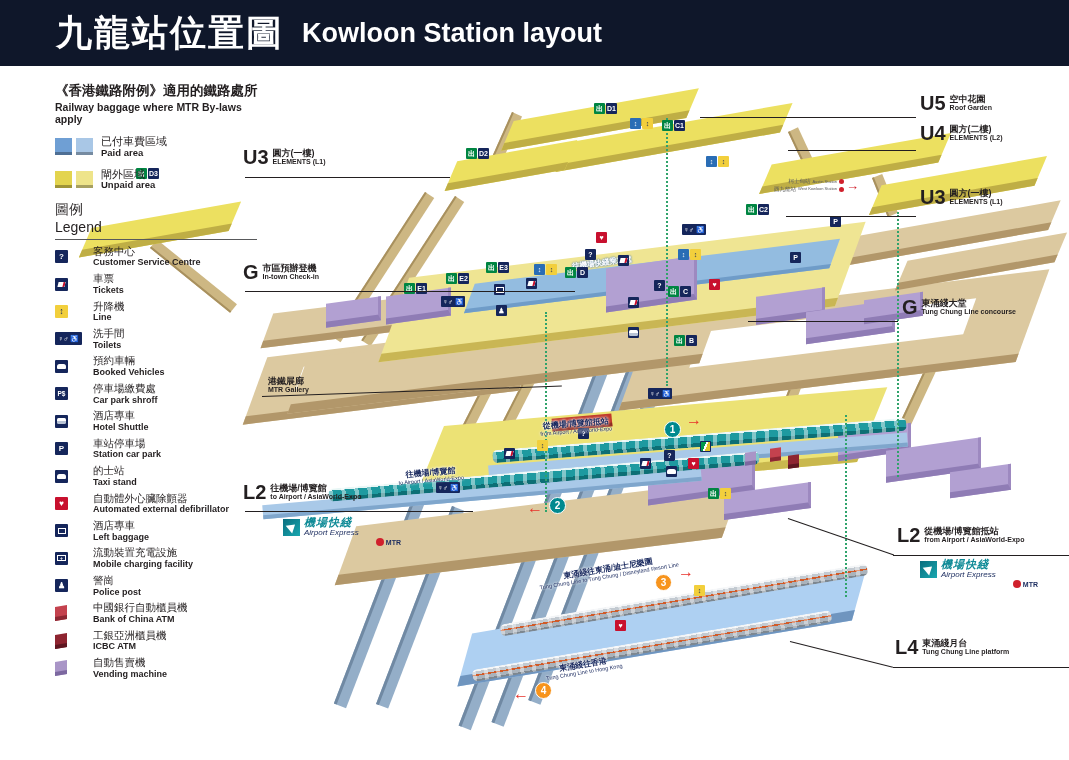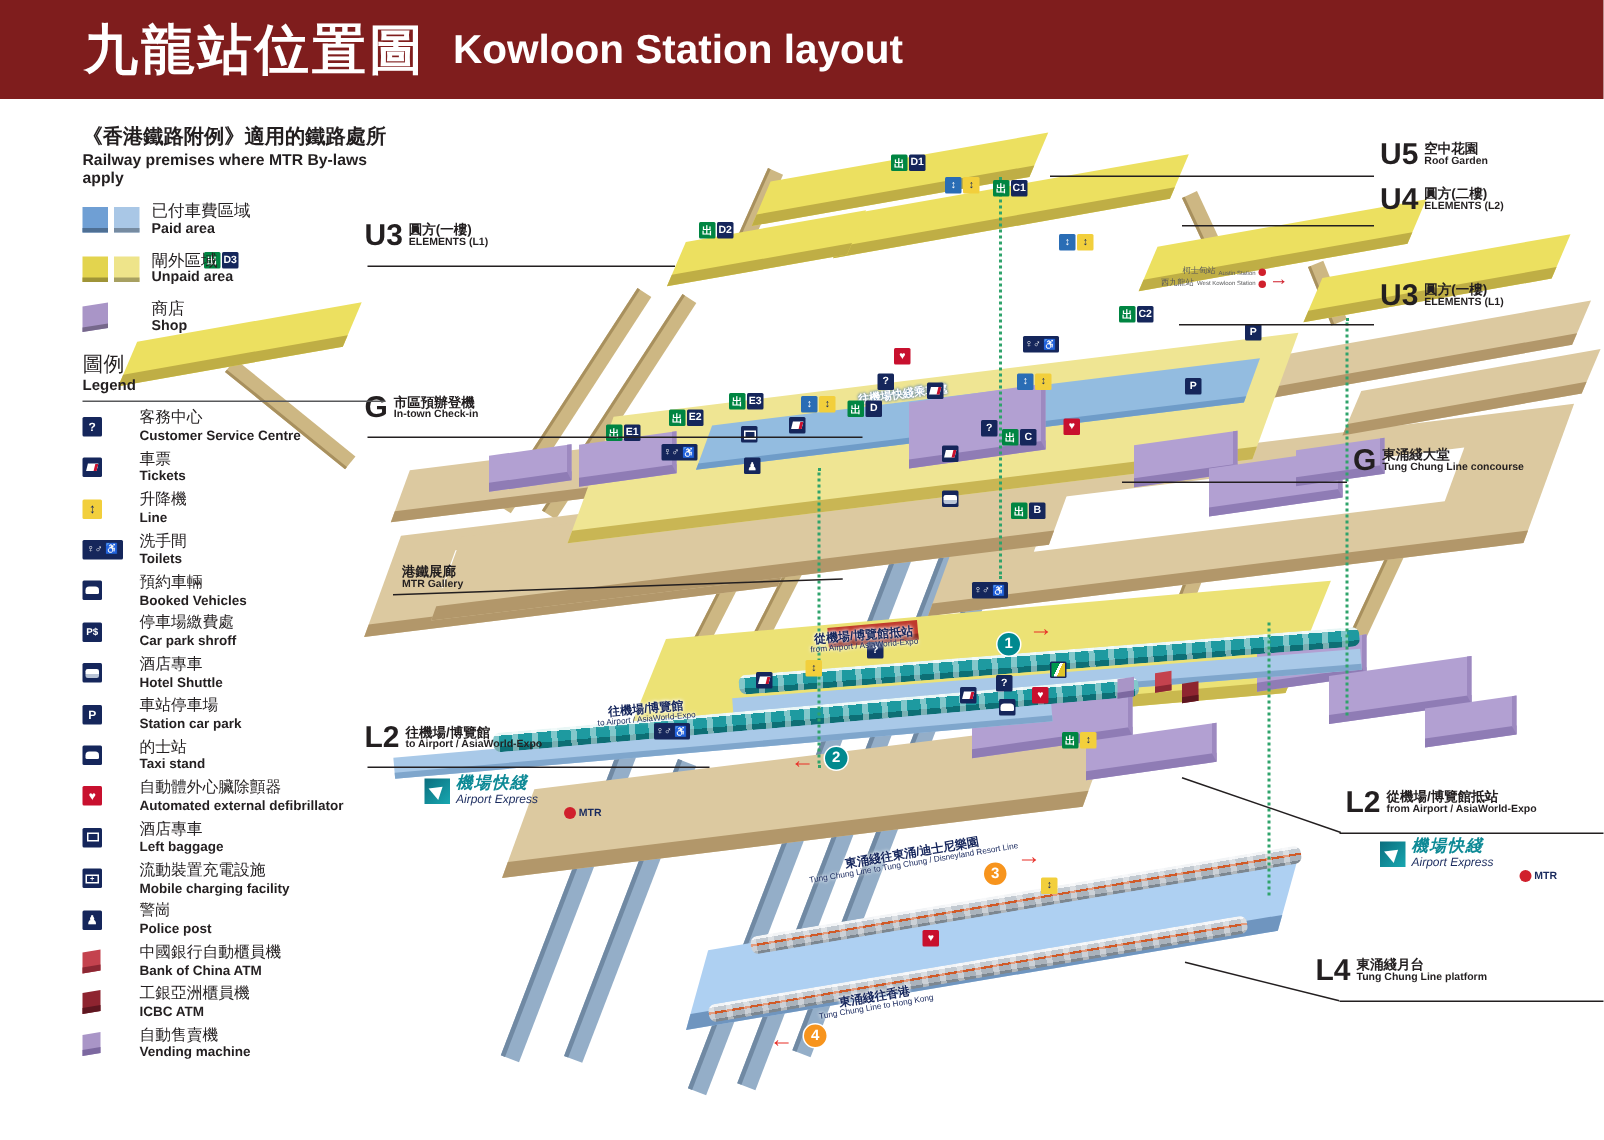--- a/index.html
+++ b/index.html
@@ -1,35 +1,35 @@
 <!DOCTYPE html>
 <html><head>
 <meta charset="utf-8">
 <style>
   html,body{margin:0;padding:0}
   body{width:1069px;height:760px;position:relative;overflow:hidden;background:#fff;
        font-family:"Liberation Sans",sans-serif;color:#231f20}
-  header{position:absolute;top:0;left:0;right:0;height:66px;background:#7f1d1d;
+  header{position:absolute;top:0;left:0;right:0;height:66px;background:#0f172a;
          display:flex;align-items:center;padding-left:56px;gap:18px;z-index:50}
   .t-zh{font-family:"DejaVu Serif",serif;font-size:36px;color:#fff;font-weight:bold;letter-spacing:2px}
   .t-en{font-size:27px;color:#fff;font-weight:bold}
 
   .legend{position:absolute;left:55px;top:82px;width:214px;z-index:45}
   .by-zh{font-size:13.5px;font-weight:bold}
   .by-en{font-size:10.5px;font-weight:bold;margin-top:1px}
   #area-key{margin-top:10px}
   .ak-row{display:flex;align-items:center;margin:9px 0}
   .ak-sw{display:inline-flex;gap:4px;width:46px}
   .sw{width:17px;height:14px;display:inline-block;border-bottom:3px solid rgba(0,0,0,.25)}
   .swcube{transform:skewY(-9deg)}
   .ak-tx .zh{display:block;font-size:11px;line-height:1.15}
   .ak-tx .en{display:block;font-size:9.5px;font-weight:bold;line-height:1.15}
   .lg-title{margin-top:10px}
   .lg-title .zh{font-size:14px}
-  .lg-title .en{font-size:10px;font-weight:bold}
+  .lg-title .en{font-size:14px;font-weight:normal}
   .lg-hr{border:none;border-top:1.5px solid #58595b;margin:4px 0 4px;width:202px}
   .lg-item{display:flex;align-items:center;margin:5.6px 0;gap:8px}
   .lg-ic{width:30px;display:flex;justify-content:flex-start;gap:1px}
   .lg-tx .zh{display:block;font-size:10.5px;line-height:1.12}
   .lg-tx .en{display:block;font-size:9px;font-weight:bold;line-height:1.12}
 
   .ic{display:inline-flex;align-items:center;justify-content:center;width:13px;height:13px;
       border-radius:1px;font-weight:bold;flex:none}
   .ic.n{background:#15265b;color:#fff;font-size:8px}
   .ic.g{background:#008542;color:#fff;font-size:8px}
@@ -107,49 +107,40 @@
 
 <div class="page">
 
   <header>
     <span class="t-zh">九龍站位置圖</span>
     <span class="t-en">Kowloon Station layout</span>
   </header>
 
   <aside class="legend">
     <div class="by-zh">《香港鐵路附例》適用的鐵路處所</div>
-    <div class="by-en">Railway premises where MTR By-laws apply</div>
+    <div class="by-en">Railway baggage where MTR By-laws apply</div>
     <div id="area-key">
         <div class="ak-row">
           <span class="ak-sw">
             <span class="sw" style="background:#6f9fd4;border-bottom-color:#4e6f94"></span>
             <span class="sw" style="background:#a9c7e6;border-bottom-color:#768ba1"></span>
           </span>
           <span class="ak-tx">
             <span class="zh">已付車費區域</span>
             <span class="en">Paid area</span>
           </span>
         </div>
         <div class="ak-row">
           <span class="ak-sw">
             <span class="sw" style="background:#e3d44e;border-bottom-color:#9f9437"></span>
             <span class="sw" style="background:#eee48a;border-bottom-color:#a7a061"></span>
           </span>
           <span class="ak-tx">
             <span class="zh">閘外區域</span>
             <span class="en">Unpaid area</span>
-          </span>
-        </div>
-        <div class="ak-row">
-          <span class="ak-sw">
-            <span class="sw swcube" style="background:#a995c7;border-bottom-color:#76688b"></span>
-          </span>
-          <span class="ak-tx">
-            <span class="zh">商店</span>
-            <span class="en">Shop</span>
           </span>
         </div>
       </div>
     <div class="lg-title">
       <div class="zh">圖例</div>
       <div class="en">Legend</div>
     </div>
     <hr class="lg-hr">
     <div id="legend-items">
         <div class="lg-item">
@@ -639,21 +630,21 @@
           <span class="en">Tung Chung Line concourse</span>
         </span>
     </div>
     <div class="lvl-label" style="left:897px;top:526px">
       <span class="code">L2</span>
       <span class="lab-tx">
           <span class="zh">從機場/博覽館抵站</span>
           <span class="en">from Airport / AsiaWorld-Expo</span>
         </span>
     </div>
-    <div class="lvl-label" style="left:877px;top:638px">
+    <div class="lvl-label" style="left:895px;top:638px">
       <span class="code">L4</span>
       <span class="lab-tx">
           <span class="zh">東涌綫月台</span>
           <span class="en">Tung Chung Line platform</span>
         </span>
     </div>
 
     <div class="ael" style="left:283px;top:517px">
       <div class="ael-top">
           <span class="ael-mark">

